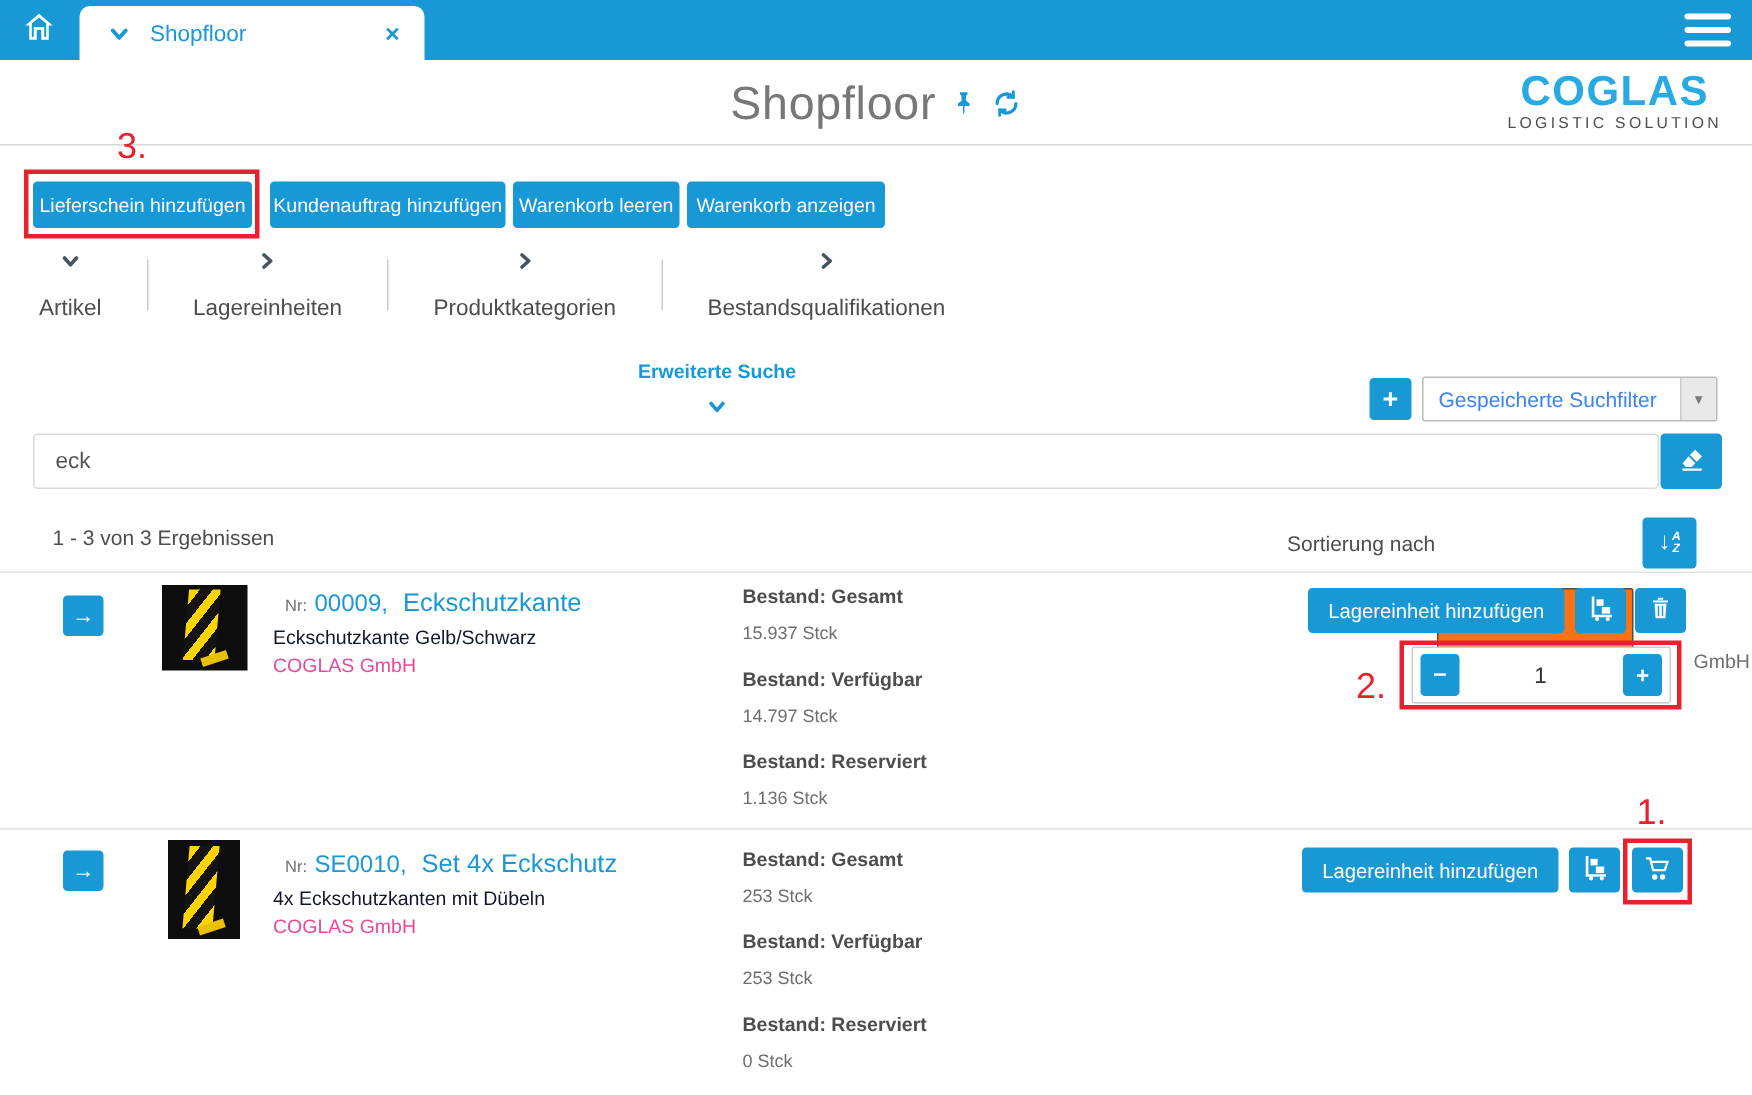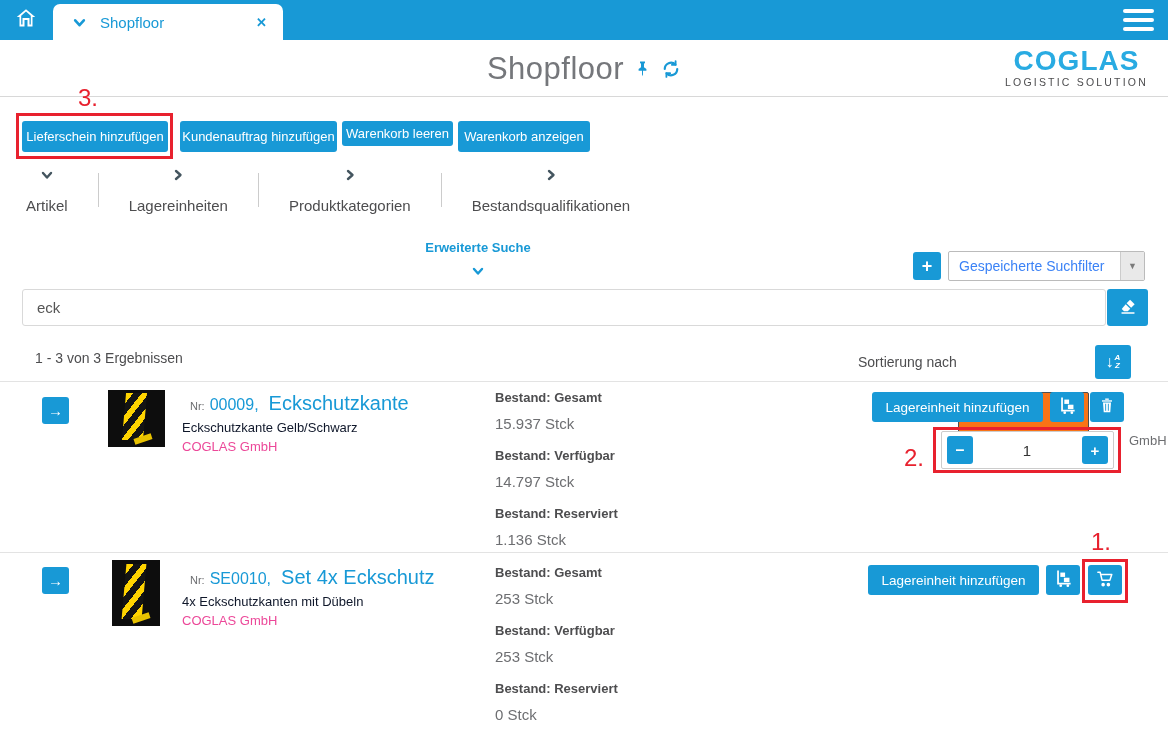--- a/index.html
+++ b/index.html
@@ -67,27 +67,27 @@
   
   .arrow-btn { width:27px; height:27px; font-size:15px; font-weight:bold; }
   .prod-img { position:absolute; background:#0d0d0d; overflow:hidden; }
   .guard { position:absolute; background:repeating-linear-gradient(125deg,#ffd400 0 6px,#141414 6px 13px); transform:skewX(-5deg); }
   .guard-foot { position:absolute; background:#e8c200; transform:rotate(-18deg); }
 
   .info { position:absolute; }
   .info .line1 { display:flex; align-items:baseline;padding-left:8px; }
   .nr-lbl { font-size:11px; color:#6d6e71; margin-right:5px; }
   .art-num { font-size:16px; color:#1899d6; }
-  .art-name { font-size:20px; color:#1899d6; margin-left:10px; }
+  .art-name { font-size:17px; color:#1899d6; margin-left:10px; }
   .art-desc { font-size:13px; color:#0f172a; margin-top:5px; }
   .art-co { font-size:13px; font-weight:normal; color:#ec4899; margin-top:4px; }
 
   .stock { position:absolute; width:180px; }
   .stock .sl { font-size:13px; font-weight:bold; color:#4d4d4f; }
-  .stock .sv { font-size:15px; color:#6d6e71; margin-top:10px; margin-bottom:16px; }
+  .stock .sv { font-size:12px; color:#6d6e71; margin-top:10px; margin-bottom:16px; }
 
   .icon-btn { width:34px; height:30px; }
 
   
   .qty-field { position:absolute; left:941px; top:431px; width:173px; height:38px; background:#fff; border:1px solid #ccc; border-radius:2px; }
   .qty-input { position:absolute; left:975px; top:435px; width:104px; height:30px; border:none; text-align:center; font-size:15px; color:#333; font-family:"Liberation Sans",sans-serif; outline:none; }
   .minus-btn { left:947px; top:436px; width:26px; height:28px; font-size:16px; font-weight:bold; }
   .plus2-btn { left:1082px; top:436px; width:26px; height:28px; font-size:15px; font-weight:bold; }
   .unit-lbl { position:absolute; left:1129px; top:433px; font-size:13px; color:#6d6e71; }
 </style>
@@ -141,21 +141,21 @@
       <div class="logo-name">COGLAS</div>
       <div class="logo-sub">LOGISTIC SOLUTION</div>
     </div>
   </div>
 
   <div class="ann-label" style="left:78px; top:84px;">3.</div>
   <div class="ann-box" style="left:16px; top:113px; width:157px; height:46px;"></div>
 
   <button class="btn" style="left:22px; top:121px; width:146px; height:31px;">Lieferschein hinzufügen</button>
   <button class="btn" style="left:180px; top:121px; width:157px; height:31px;">Kundenauftrag hinzufügen</button>
-  <button class="btn" style="left:342px; top:121px; width:111px; height:25px;">Warenkorb leeren</button>
+  <button class="btn" style="left:342px; top:121px; width:111px; height:31px;">Warenkorb leeren</button>
   <button class="btn" style="left:458px; top:121px; width:132px; height:31px;">Warenkorb anzeigen</button>
 
   <div class="nav-row">
     <div class="nav-item">
       <span><svg width="12" height="12" viewBox="0 0 12 12" fill="none" stroke="#44555f" stroke-width="2.4" stroke-linecap="round" stroke-linejoin="round">
             <polyline points="2,4 6,8.5 10,4"></polyline>
           </svg></span>
       <span class="lbl">Artikel</span>
     </div>
     <div class="nav-div"></div>

